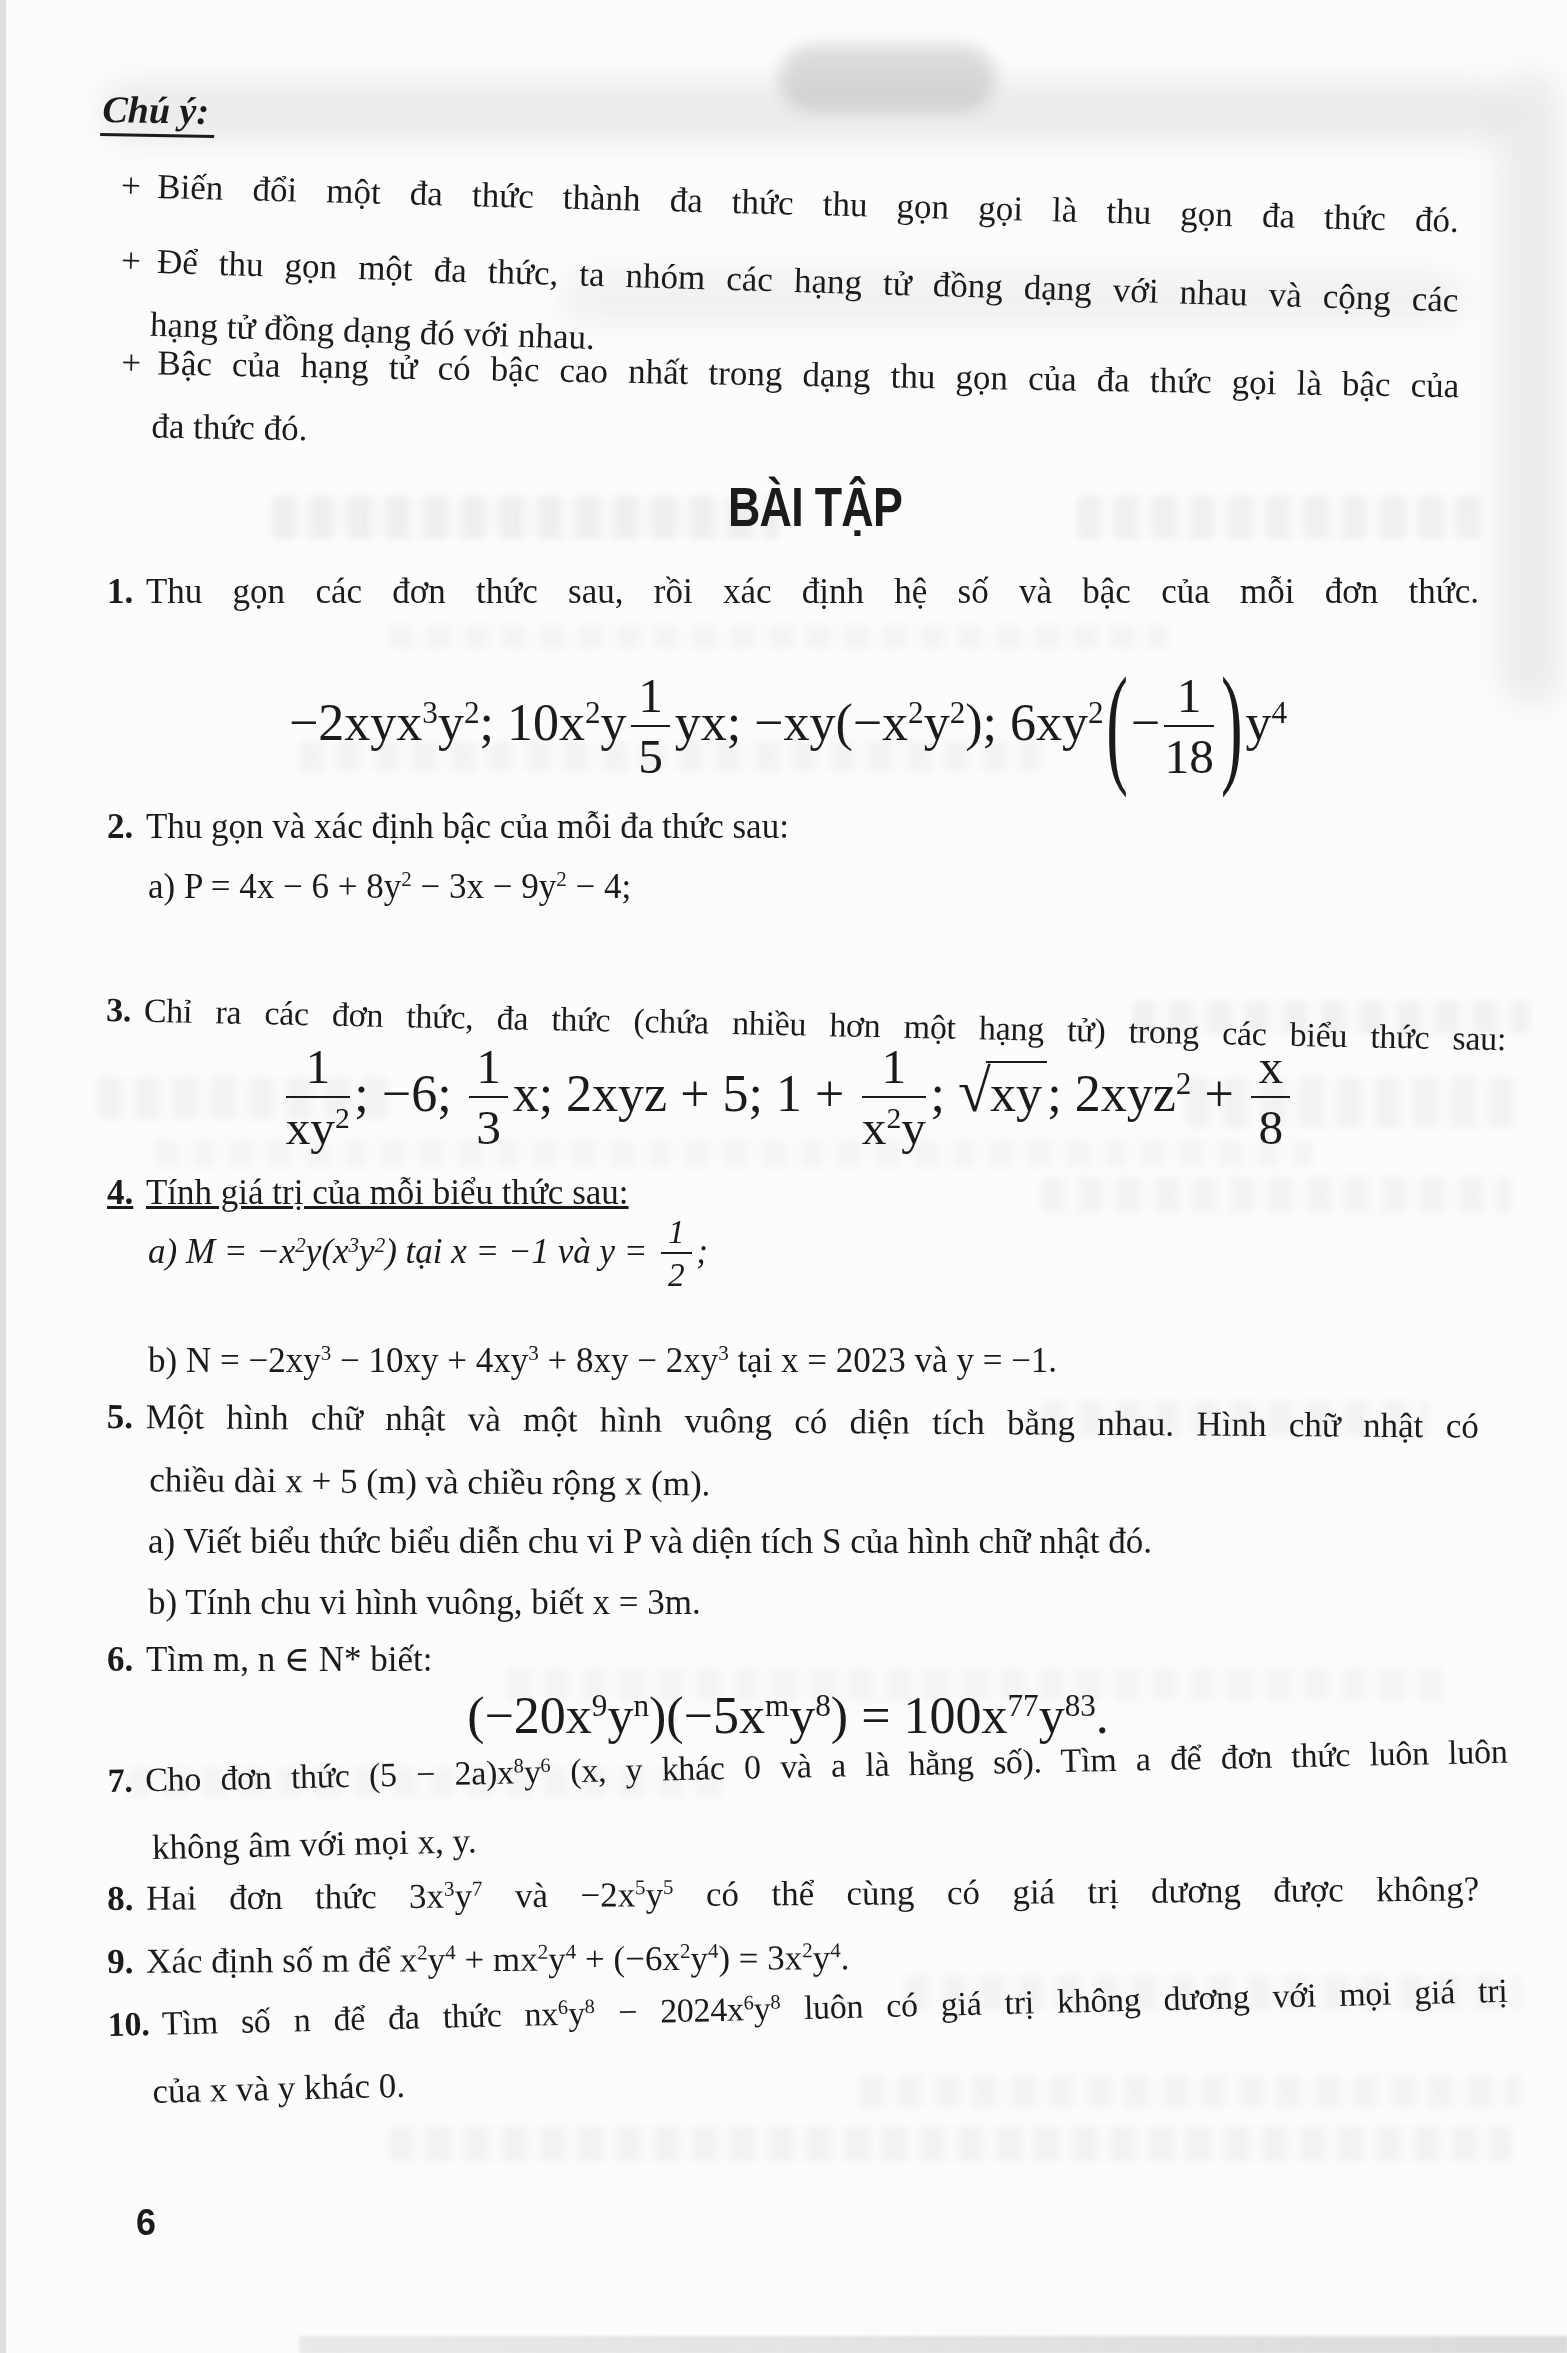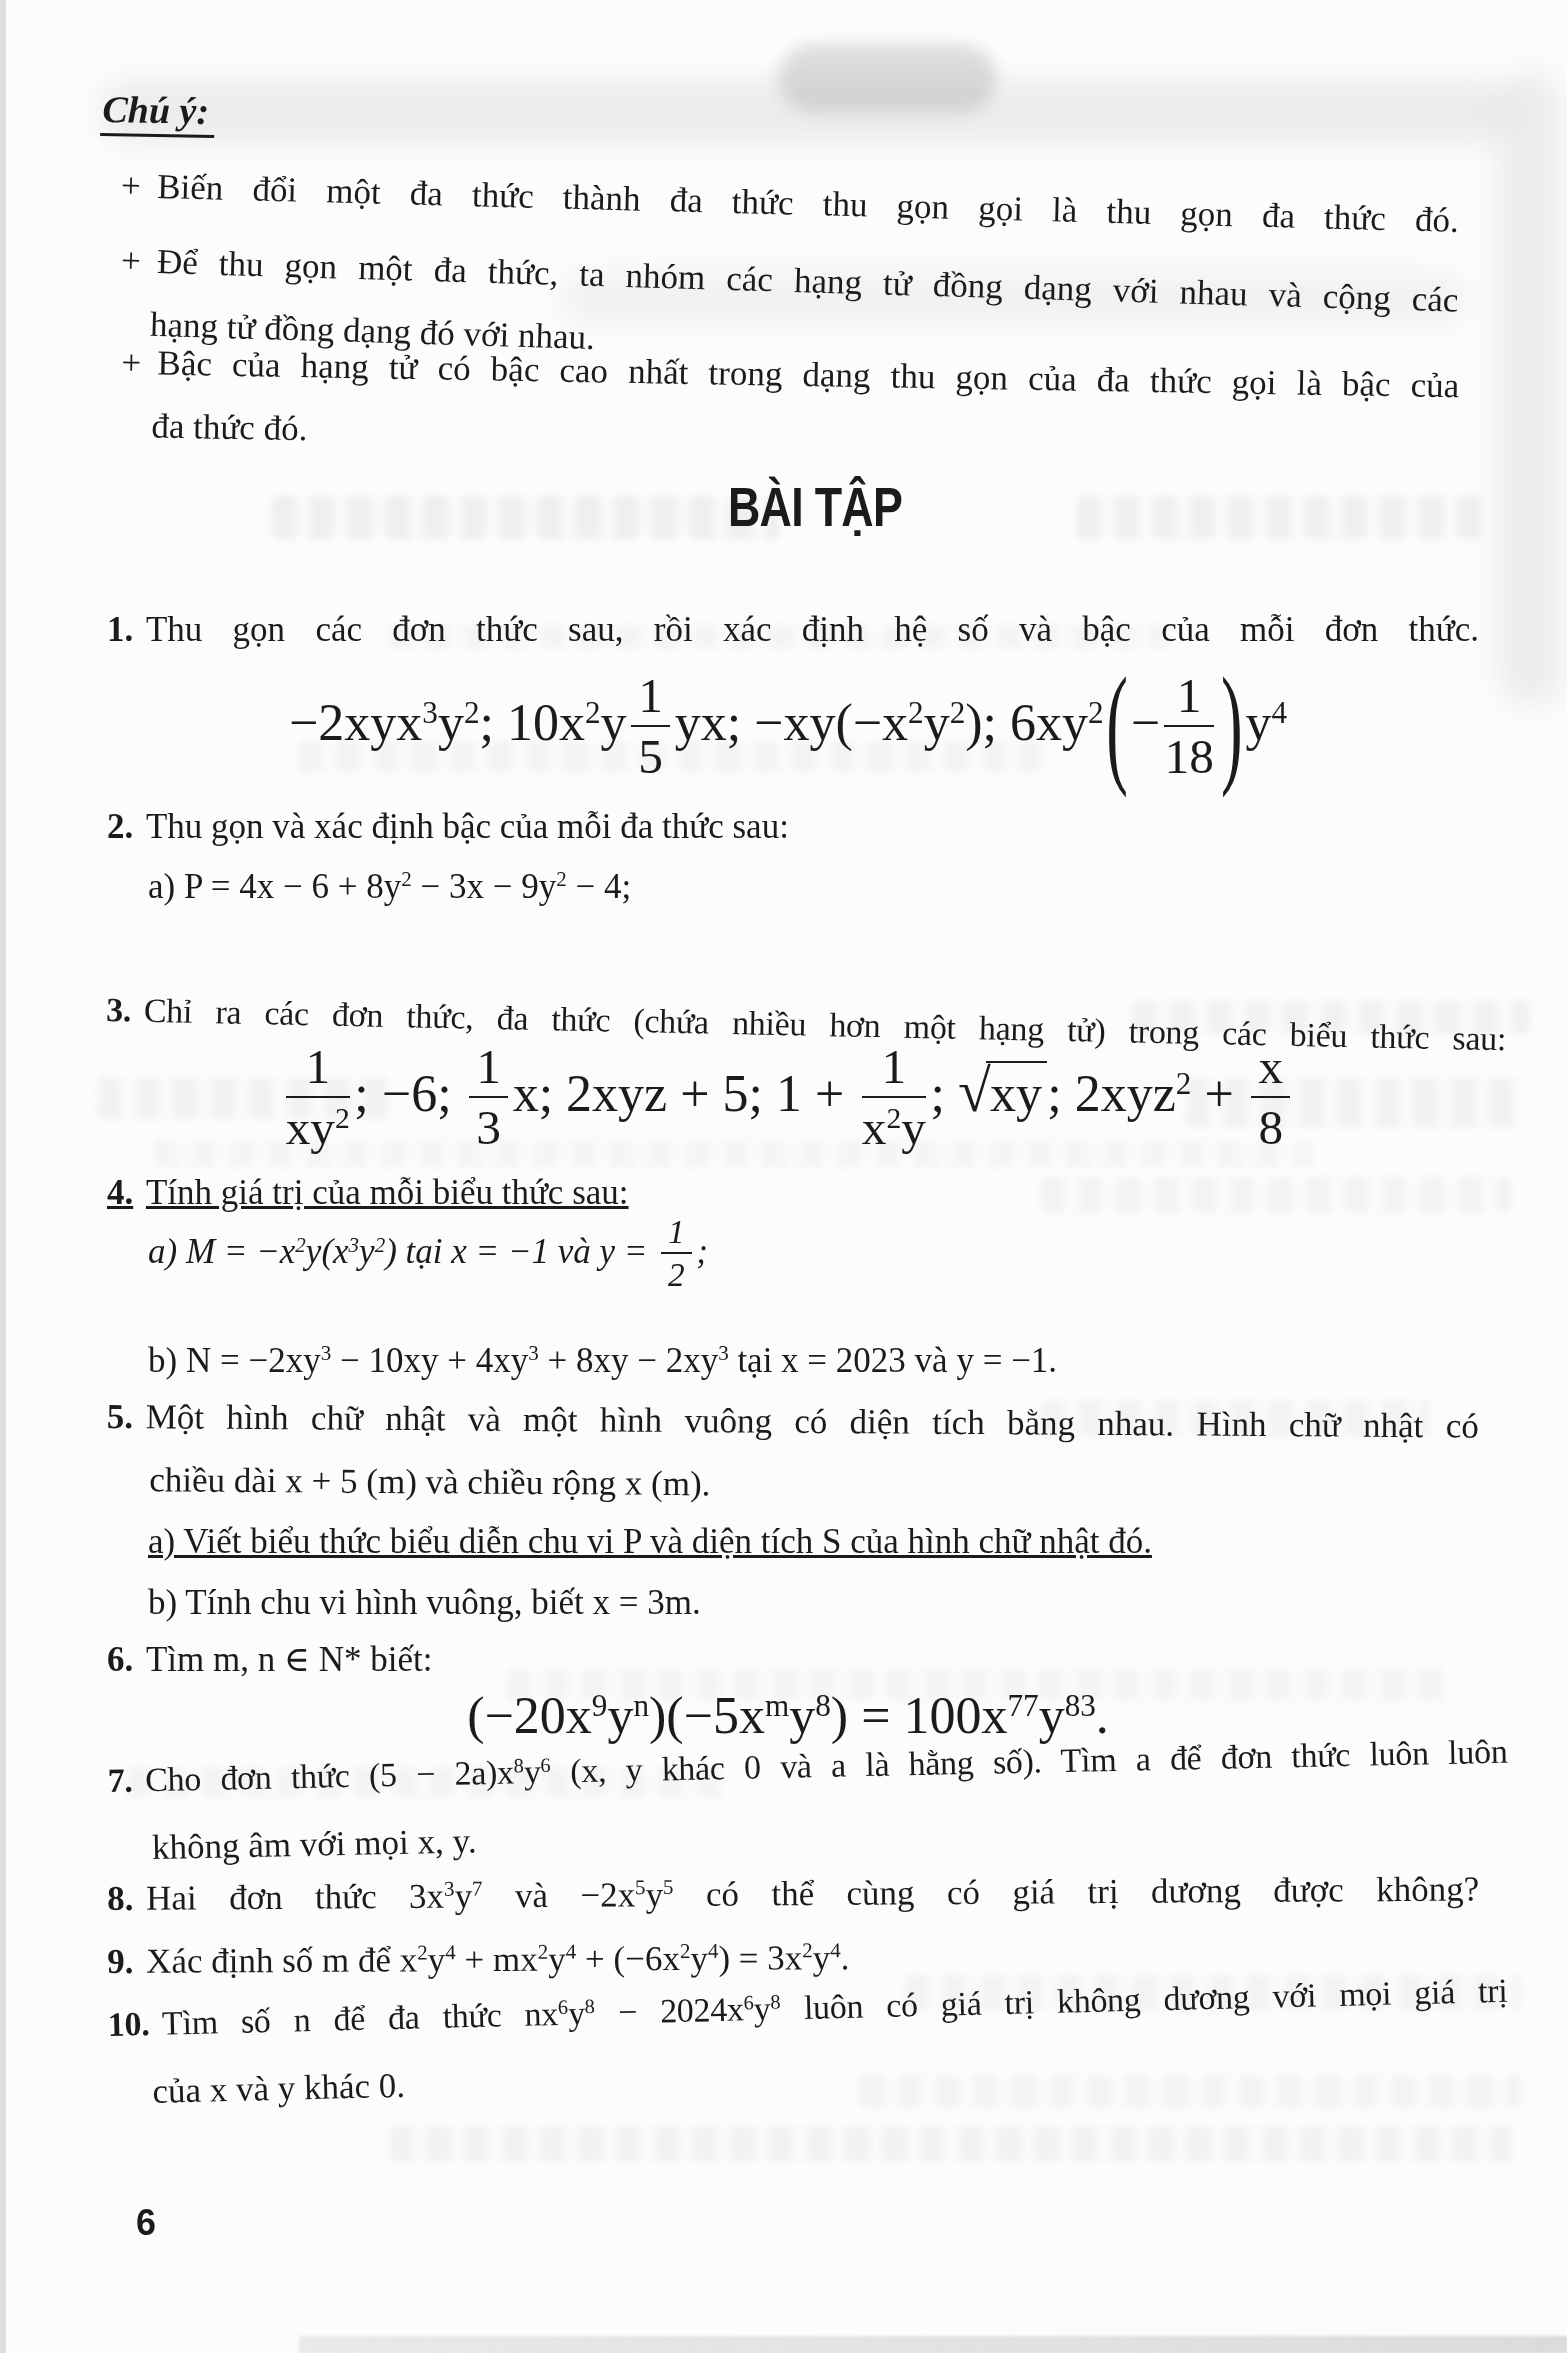--- a/index.html
+++ b/index.html
@@ -120,21 +120,21 @@
 
   <div class="bullet r-b3 abs" style="top:331px;">
     <div class="line fill">
       <span class="marker">+</span><span>Bậc của hạng tử có bậc cao nhất trong dạng thu gọn của đa thức gọi là bậc của</span>
     </div>
     <div class="line" style="margin-left:31px;">đa thức đó.</div>
   </div>
 
   <div class="heading">BÀI TẬP</div>
 
-  <div class="ex abs" style="top:598px;">
+  <div class="ex abs" style="top:560px;">
     <div class="line fill">
       <span class="enum">1.</span><span>Thu gọn các đơn thức sau, rồi xác định hệ số và bậc của mỗi đơn thức.</span>
     </div>
   </div>
   <div class="mathline" style="top:670px;">−2xyx<span class="sup">3</span>y<span class="sup">2</span>; 10x<span class="sup">2</span>y<span class="frac">
         <span class="num">1</span>
         <span class="den">5</span>
       </span>yx; −xy(−x<span class="sup">2</span>y<span class="sup">2</span>); 6xy<span class="sup">2</span><span class="bigp">(</span>−<span class="frac">
         <span class="num">1</span>
         <span class="den">18</span>
@@ -176,21 +176,21 @@
         <span class="den">2</span>
       </span>;</div>
   <div class="subline abs line" style="top:1329px;">b) N = −2xy<span class="sup">3</span> − 10xy + 4xy<span class="sup">3</span> + 8xy − 2xy<span class="sup">3</span> tại x = 2023 và y = −1.</div>
 
   <div class="ex abs r-e5" style="top:1385px;">
     <div class="line fill">
       <span class="enum">5.</span><span>Một hình chữ nhật và một hình vuông có diện tích bằng nhau. Hình chữ nhật có</span>
     </div>
     <div class="line cont">chiều dài x + 5 (m) và chiều rộng x (m).</div>
   </div>
-  <div class="subline abs line" style="top:1510px;text-decoration:underline;">a) Viết biểu thức biểu diễn chu vi P và diện tích S của hình chữ nhật đó.</div>
+  <div class="subline abs line" style="top:1510px;">a) Viết biểu thức biểu diễn chu vi P và diện tích S của hình chữ nhật đó.</div>
   <div class="subline abs line" style="top:1571px;">b) Tính chu vi hình vuông, biết x = 3m.</div>
 
   <div class="ex abs" style="top:1628px;">
     <div class="line">
       <span class="enum">6.</span><span>Tìm m, n ∈ N* biết:</span>
     </div>
   </div>
   <div class="mathline" style="top:1686px;text-align:center;">(−20x<span class="sup">9</span>y<span class="sup">n</span>)(−5x<span class="sup">m</span>y<span class="sup">8</span>) = 100x<span class="sup">77</span>y<span class="sup">83</span>.</div>
 
   <div class="ex wide abs r-e7" style="top:1749px;">

